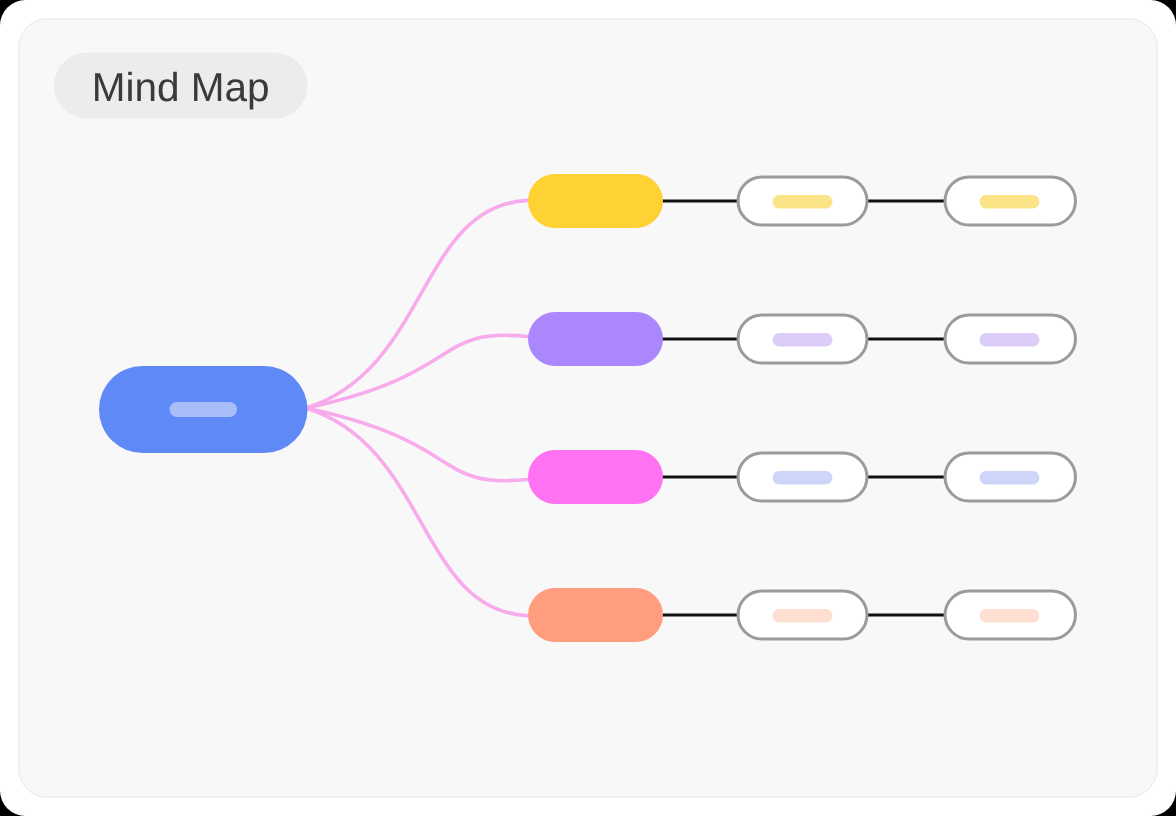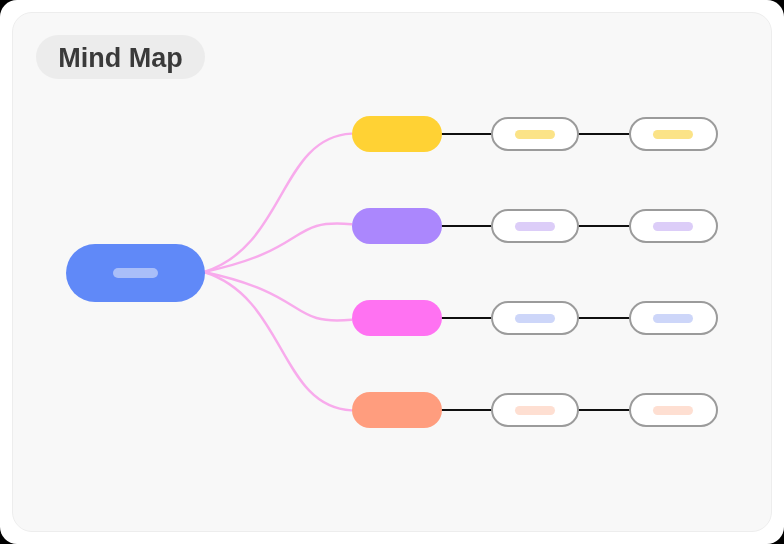--- a/index.html
+++ b/index.html
@@ -34,21 +34,21 @@
     width: 169px;
     height: 44px;
     border-radius: 22px;
     background: #ececec;
     display: flex;
     align-items: center;
     justify-content: center;
   }
   .badge-text {
     font-size: 27px;
-    font-weight: 700;
+    font-weight: 400;
     color: #3a3a3a;
     letter-spacing: 0px;
     line-height: 1;
     padding-top: 3px;
   }
   .connector-layer {
     position: absolute;
     left: 0;
     top: 0;
     width: 784px;

